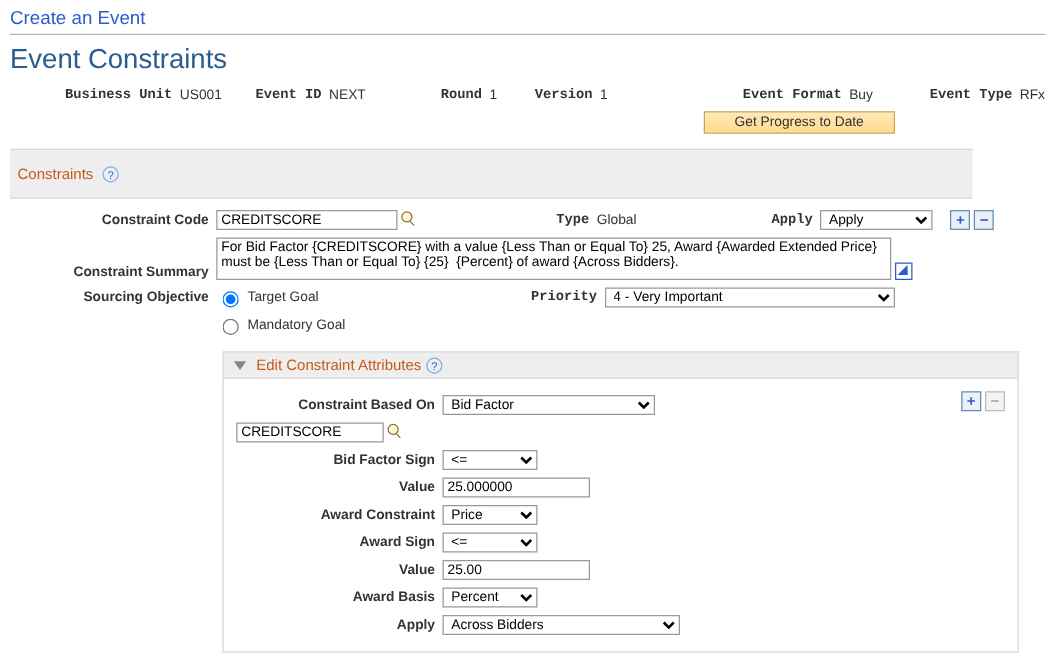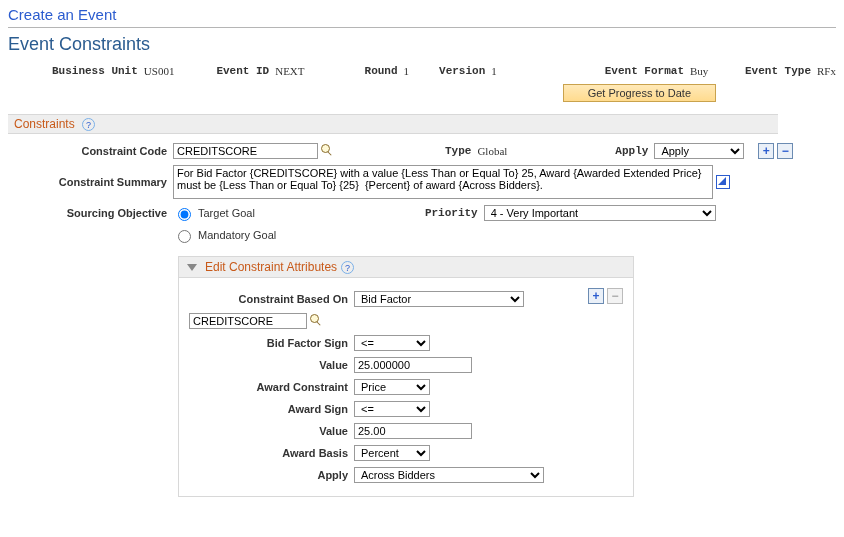--- a/index.html
+++ b/index.html
@@ -8,42 +8,42 @@
     padding: 6px 8px;
     font-family: Arial, Helvetica, sans-serif;
     font-size: 11px;
     color: #333;
     background: #fff;
     width: 844px;
   }
   a.link { color: #2b5ccf; text-decoration: none; font-size: 15px; }
   .hr { border-top: 1px solid #b5b5b5; margin: 4px 0 6px; }
   h1.page-title {
-    font-size: 18px;
+    font-size: 22px;
     color: #2b5c90;
     font-weight: normal;
     margin: 2px 0 8px 0;
   }
   .header-row { display: flex; align-items: center; gap: 0; padding: 2px 0; }
   .hlabel { font-weight: bold; color: #333; font-family: Liberation Mono, monospace; }
-  .hval { color: #333; margin-left: 6px; font-family: Liberation Serif, serif; }
+  .hval { color: #333; margin-left: 6px; }
   .progress-btn {
     margin-left: auto;
     background: linear-gradient(#ffe9b8,#ffdb8e);
     border: 1px solid #c9a24d;
     color: #333;
     font-size: 11px;
     padding: 2px 24px;
     cursor: pointer;
   }
   .section-bar {
     background: #eeeeee;
     border-top: 1px solid #d8d8d8;
     border-bottom: 1px solid #d8d8d8;
-    padding: 2px 6px;
+    padding: 12px 6px;
     color: #c85a1a;
     font-size: 12px;
   }
   .help-ico {
     display: inline-block;
     width: 13px; height: 13px;
     border-radius: 50%;
     border: 1px solid #7bb0e8;
     color: #2b5ccf;
     font-size: 9px;
@@ -165,21 +165,21 @@
 
 
 
 <a class="link">Create an Event</a>
 <div class="hr"></div>
 <h1 class="page-title">Event Constraints</h1>
 
 <div class="header-row">
   <span class="hlabel" style="margin-left:44px">Business Unit</span>
   <span class="hval">US001</span>
-  <span class="hlabel" style="margin-left:42px">Event ID</span>
+  <span class="hlabel" style="margin-left:27px">Event ID</span>
   <span class="hval">NEXT</span>
   <span class="hlabel" style="margin-left:60px">Round</span>
   <span class="hval">1</span>
   <span class="hlabel" style="margin-left:30px">Version</span>
   <span class="hval">1</span>
   <span class="hlabel" style="margin-left:108px">Event Format</span>
   <span class="hval">Buy</span>
   <span class="hlabel" style="margin-left:auto">Event Type</span>
   <span class="hval">RFx</span>
 </div>
@@ -204,42 +204,42 @@
   <span class="hlabel" style="margin-left:108px">Apply</span>
   <select style="width:90px; margin-left:6px">
     <option>Apply</option>
   </select>
   <div style="margin-left:14px; display:flex; gap:3px;">
     <button class="sq-btn">+</button>
     <button class="sq-btn">−</button>
   </div>
 </div>
 
-<div class="form-row" style="align-items:center;">
+<div class="form-row" style="align-items:flex-end;">
   <div class="label-right">Constraint Summary</div>
   <textarea class="summary" style="">For Bid Factor {CREDITSCORE} with a value {Less Than or Equal To} 25, Award {Awarded Extended Price} must be {Less Than or Equal To} {25}  {Percent} of award {Across Bidders}.</textarea>
   <span class="popup-ico" style="margin-left:3px"></span>
 </div>
 
 <div class="form-row">
   <div class="label-right">Sourcing Objective</div>
   <input type="radio" name="so" checked="" style="">
   <span class="radio-label">Target Goal</span>
   <span class="hlabel" style="margin-left:170px">Priority</span>
   <select style="width:232px; margin-left:6px">
     <option>4 - Very Important</option>
   </select>
 </div>
 <div class="form-row">
   <div class="label-right"></div>
   <input type="radio" name="so" style="">
   <span class="radio-label">Mandatory Goal</span>
 </div>
 
-<div class="indent" style="margin-top:10px; width:456px;">
+<div class="indent" style="margin-top:10px; width:637px;">
   <div class="attrib-bar">
     <span class="arrow"></span>
     <span class="tlabel">Edit Constraint Attributes</span>
     <span class="help-ico">?</span>
   </div>
   <div class="attrib-panel">
     <div class="sq-group">
       <button class="sq-btn">+</button>
       <button class="sq-btn disabled">−</button>
     </div>

